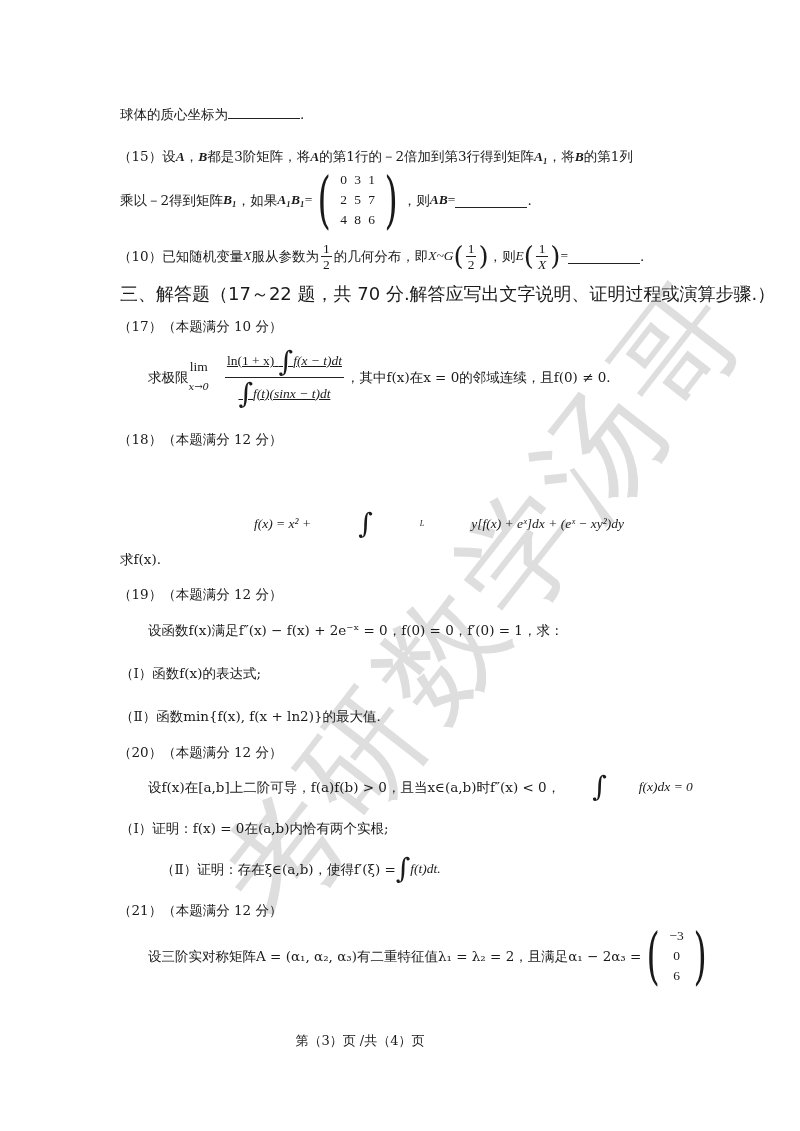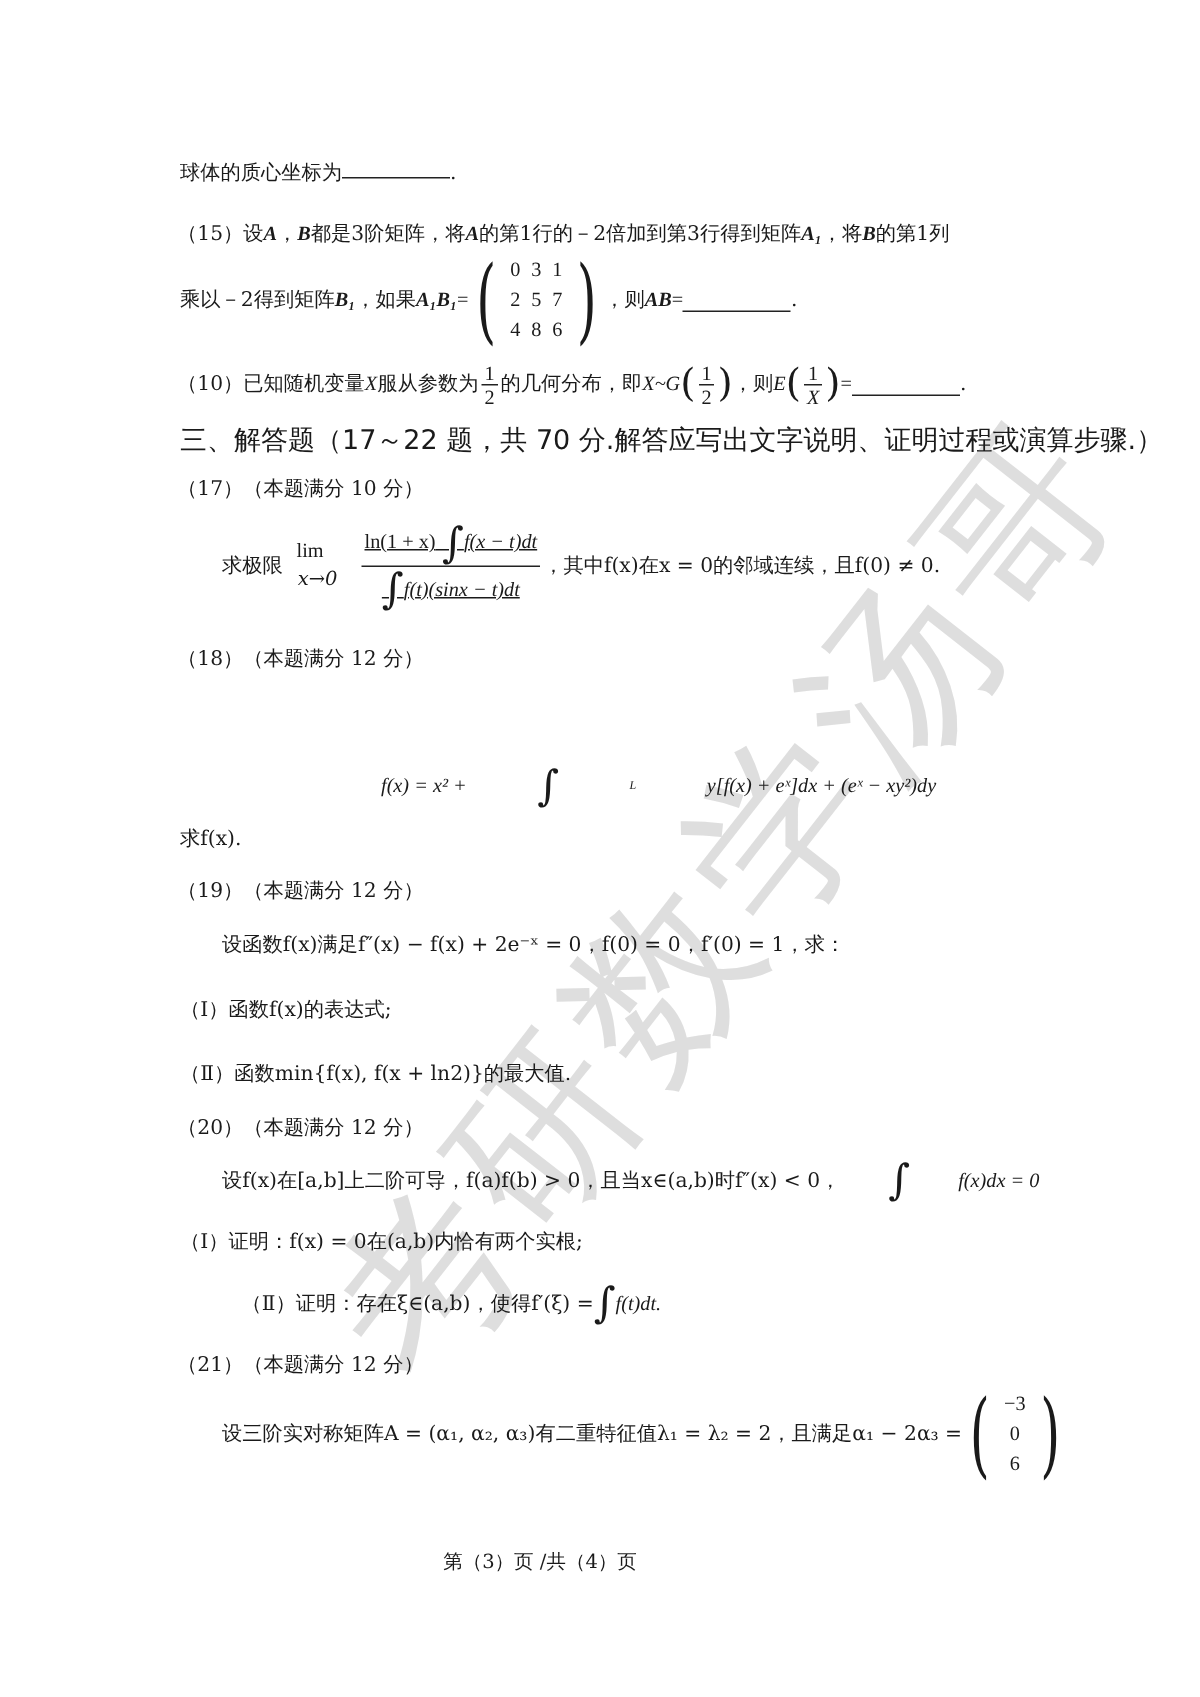--- a/index.html
+++ b/index.html
@@ -16,21 +16,21 @@
   .frac .num, .frac .den { line-height: 15px; padding: 0 2px; }
   .frac .bar { align-self: stretch; border-top: 1px solid #222; }
   .paren { font-size: 26px; vertical-align: middle; font-family: "DejaVu Serif", serif; font-weight: 200; }
   .matrix { display: inline-flex; align-items: center; vertical-align: middle; }
   .mbody { display: grid; grid-template-columns: repeat(3, 14px); row-gap: 2px; text-align: center; font-family: "Liberation Serif", serif; }
   .mbody div { line-height: 18px; }
   .bigparen { font-size: 62px; line-height: 62px; font-weight: 100; font-family: "DejaVu Serif", serif; transform: scaleX(0.55); }
   .vec { display: grid; grid-template-columns: 22px; text-align: center; font-family: "Liberation Serif", serif; }
   .int { font-size: 28px; font-style: italic; vertical-align: middle; font-family: "DejaVu Serif", serif; position: relative; }
   .lim-block { display: inline-flex; flex-direction: column; align-items: center; vertical-align: middle; }
-  .sub { font-size: 13px; font-style: italic; margin-left: 10px; }
+  .sub { font-size: 10px; font-style: italic; }
   .sm { font-size: 8px; }
   .watermark { position: absolute; left: 60px; top: 290px; width: 700px; height: 560px; pointer-events: none; }
   .wm-text { position: absolute; left: 40px; top: 230px; font-family: "DejaVu Sans", sans-serif; font-size: 120px;
              color: rgba(160,160,160,0.35); transform: rotate(-52deg); transform-origin: center; white-space: nowrap; letter-spacing: 8px; font-weight: 200; }
   .footer { position: absolute; top: 1032px; left: 0; width: 720px; text-align: center; font-size: 13px; }
 </style>
 </head>
 <body>
 
 <div class="page">

